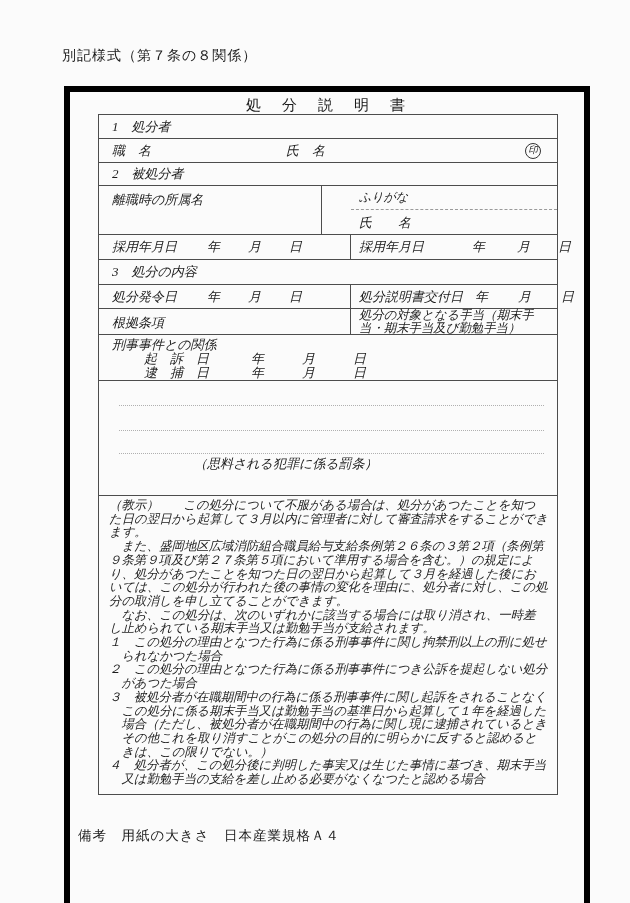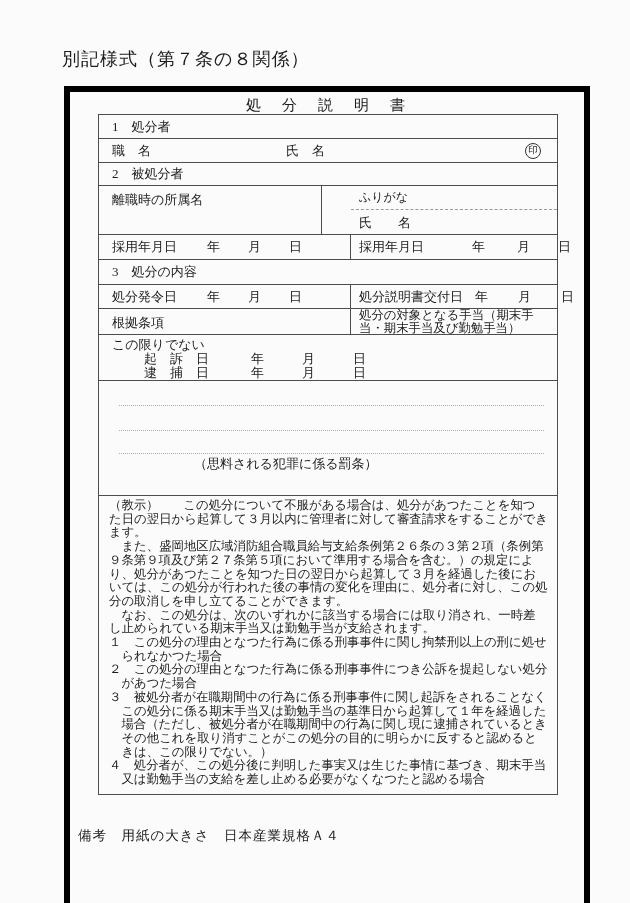--- a/index.html
+++ b/index.html
@@ -7,36 +7,37 @@
   body {
     position: relative;
     background: #fbfbfb;
     color: #1c1c1c;
     font-family: "Liberation Serif", "DejaVu Serif", serif;
     font-size: 13px;
     overflow: hidden;
   }
   .form-label {
     position: absolute; left: 62px; top: 47px;
-    font-size: 18px; letter-spacing: 1px;
+    font-size: 14px; letter-spacing: 1px;
   }
   .outer-box {
     position: absolute; left: 64px; top: 86px;
     width: 526px; height: 879px;
     border: 6px solid #000000;
   }
   .doc-title {
     text-align: center; margin-top: 4px;
     font-size: 15px; letter-spacing: 3px;
   }
   .inner-table {
     position: absolute; left: 28px; top: 22px;
     width: 460px; height: 681px;
     border: 1px solid #4d4d4d;
     background: transparent;
+    font-style: italic;
   }
   .row { border-bottom: 1px solid #4d4d4d; display: flex; align-items: center; }
   .row:last-child { border-bottom: none; }
   .block { display: block; }
   .h24 { height: 24px; } .h23 { height: 23px; } .h25 { height: 25px; }
   .h26 { height: 26px; } .h49 { height: 49px; } .h44 { height: 44px; }
   .h115 { height: 115px; } .notice-row { height: 275px; }
   .pl13 { padding-left: 13px; }
   .col-l { width: 222px; flex: none; height: 100%; display: flex; align-items: center; }
   .col-l.top { align-items: flex-start; padding-top: 5px; }
@@ -156,21 +157,21 @@
         <span class="u ml30">日</span>
       </div>
     </div>
 
     <div class="row h26">
       <div class="col-l top pl13">根拠条項</div>
       <div class="col-r pl8 smaller" style="line-height:12.8px; padding-right:4px;">処分の対象となる手当（期末手当・期末手当及び勤勉手当）</div>
     </div>
 
     <div class="row h44 block">
-      <div class="crim-head" style="margin-top:2px;">この限りでない</div>
+      <div class="crim-head" style="margin-top:2px;">刑事事件との関係</div>
       <div class="crim-line">
         <span class="u">起　訴　日</span>
         <span class="u ml42">年</span>
         <span class="u ml38">月</span>
         <span class="u ml38">日</span>
       </div>
       <div class="crim-line">
         <span class="u">逮　捕　日</span>
         <span class="u ml42">年</span>
         <span class="u ml38">月</span>

